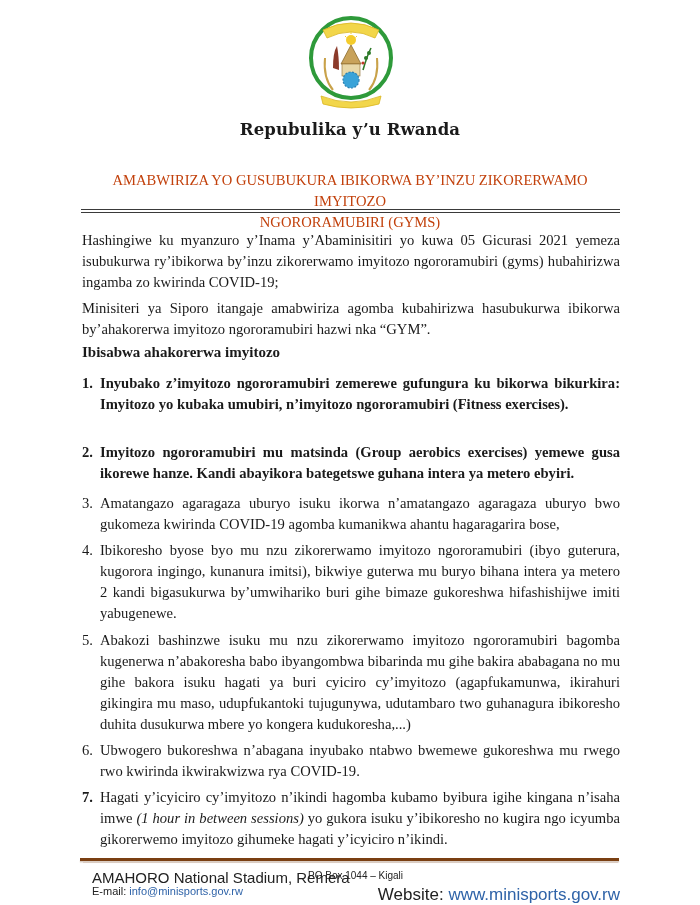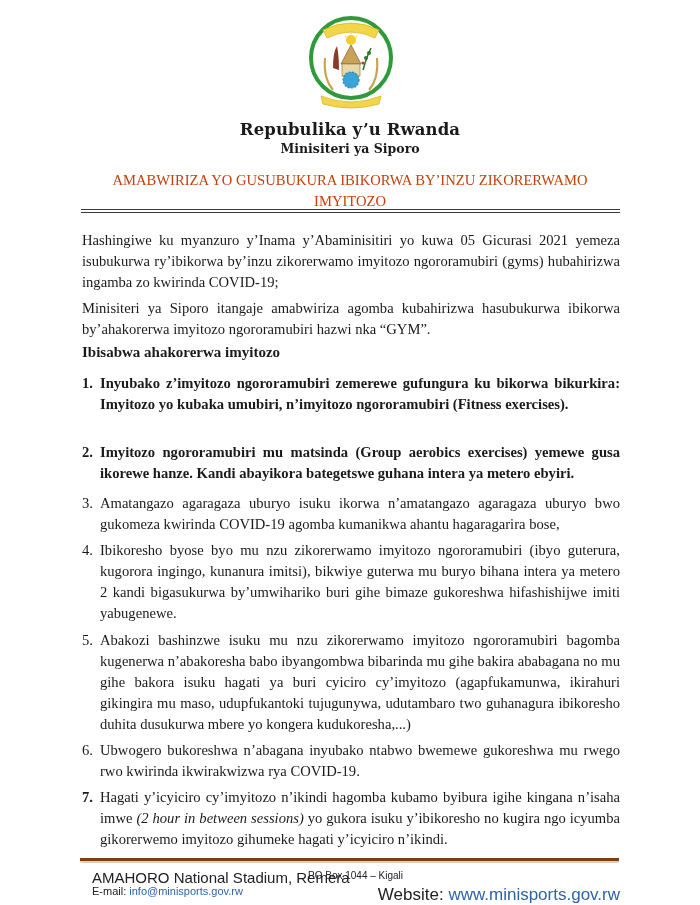--- a/index.html
+++ b/index.html
@@ -66,24 +66,24 @@
     <circle cx="63" cy="50" r="2" fill="#2e7a2a"></circle>
       <circle cx="66" cy="45" r="2" fill="#2e7a2a"></circle>
       <circle cx="60" cy="55" r="1.6" fill="#c0392b"></circle>
     <circle cx="48" cy="72" r="8" fill="#3aa3d8" stroke="#2b7fb0" stroke-width="1.2" stroke-dasharray="2 1.5"></circle>
     <path d="M22 50 Q20 70 30 82" stroke="#c9a24a" stroke-width="2" fill="none"></path>
     <path d="M74 50 Q76 70 66 82" stroke="#c9a24a" stroke-width="2" fill="none"></path>
     <path d="M18 88 Q48 100 78 88 L76 96 Q48 104 20 96 Z" fill="#f2d64a" stroke="#d9b51e" stroke-width="0.8"></path>
   </svg>
 
   <div class="rep rep-1">Repubulika y’u Rwanda</div>
-  <div class="rep rep-2">Minisiteri ya Siporo</div>
 
   <div class="title">
     <div>AMABWIRIZA YO GUSUBUKURA IBIKORWA BY’INZU ZIKORERWAMO IMYITOZO</div>
+    <div>NGORORAMUBIRI (GYMS)</div>
   </div>
 
   <div class="dline"></div>
 
   <div class="para p1">Hashingiwe ku myanzuro y’Inama y’Abaminisitiri yo kuwa 05 Gicurasi 2021 yemeza isubukurwa ry’ibikorwa by’inzu zikorerwamo imyitozo ngororamubiri (gyms) hubahirizwa ingamba zo kwirinda COVID-19;</div>
   <div class="para p2">Minisiteri ya Siporo itangaje amabwiriza agomba kubahirizwa hasubukurwa ibikorwa by’ahakorerwa imyitozo ngororamubiri hazwi nka “GYM”.</div>
 
   <div class="subhead">Ibisabwa ahakorerwa imyitozo</div>
 
   <div class="item bold it1">
@@ -105,21 +105,21 @@
   <div class="item it5">
     <span class="num">5.</span>
     <span class="txt">Abakozi bashinzwe isuku mu nzu zikorerwamo imyitozo ngororamubiri bagomba kugenerwa n’abakoresha babo ibyangombwa bibarinda mu gihe bakira ababagana no mu gihe bakora isuku hagati ya buri cyiciro cy’imyitozo (agapfukamunwa, ikirahuri gikingira mu maso, udupfukantoki tujugunywa, udutambaro two guhanagura ibikoresho duhita dusukurwa mbere yo kongera kudukoresha,...)</span>
   </div>
   <div class="item it6">
     <span class="num">6.</span>
     <span class="txt">Ubwogero bukoreshwa n’abagana inyubako ntabwo bwemewe gukoreshwa mu rwego rwo kwirinda ikwirakwizwa rya COVID-19.</span>
   </div>
   <div class="item it7">
     <span class="num bold">7.</span>
-    <span class="txt"><span>Hagati y’icyiciro cy’imyitozo n’ikindi hagomba kubamo byibura igihe kingana n’isaha imwe </span><em>(2 hour in between sessions)</em><span> yo gukora isuku y’ibikoresho no kugira ngo icyumba gikorerwemo imyitozo gihumeke hagati y’icyiciro n’ikindi.</span></span>
+    <span class="txt"><span>Hagati y’icyiciro cy’imyitozo n’ikindi hagomba kubamo byibura igihe kingana n’isaha imwe </span><em>(1 hour in between sessions)</em><span> yo gukora isuku y’ibikoresho no kugira ngo icyumba gikorerwemo imyitozo gihumeke hagati y’icyiciro n’ikindi.</span></span>
   </div>
 
   <div class="fline"></div>
 
   <div class="foot f-addr">AMAHORO National Stadium, Remera</div>
   <div class="foot f-po">PO Box 1044 – Kigali</div>
   <div class="foot f-mail"><span>E-mail: </span><span class="link">info@minisports.gov.rw</span></div>
   <div class="foot f-web"><span>Website: </span><span class="link">www.minisports.gov.rw</span></div>
 
 </div>

